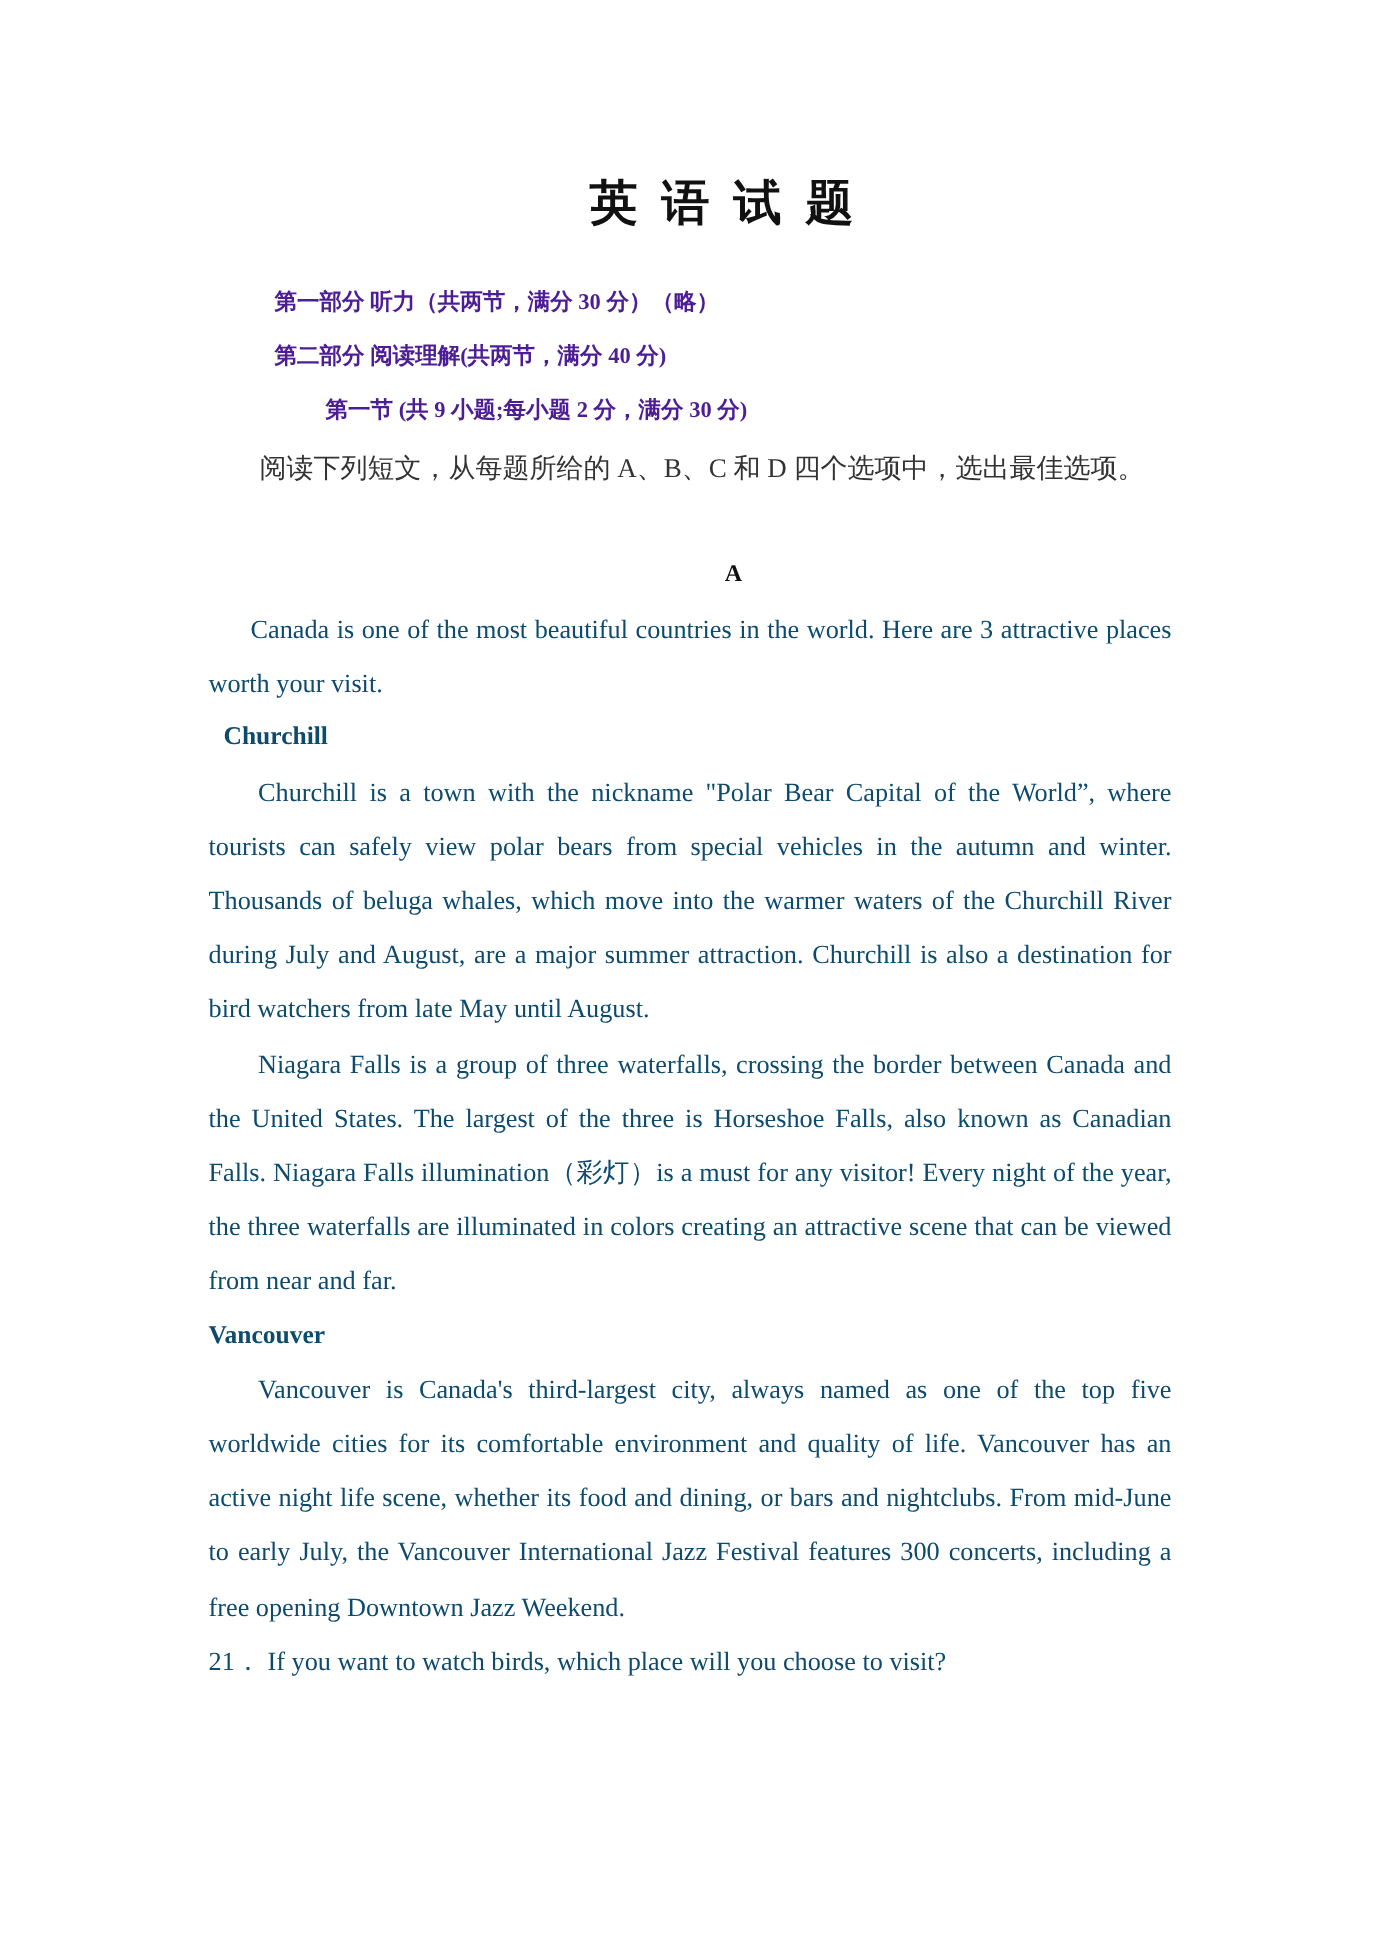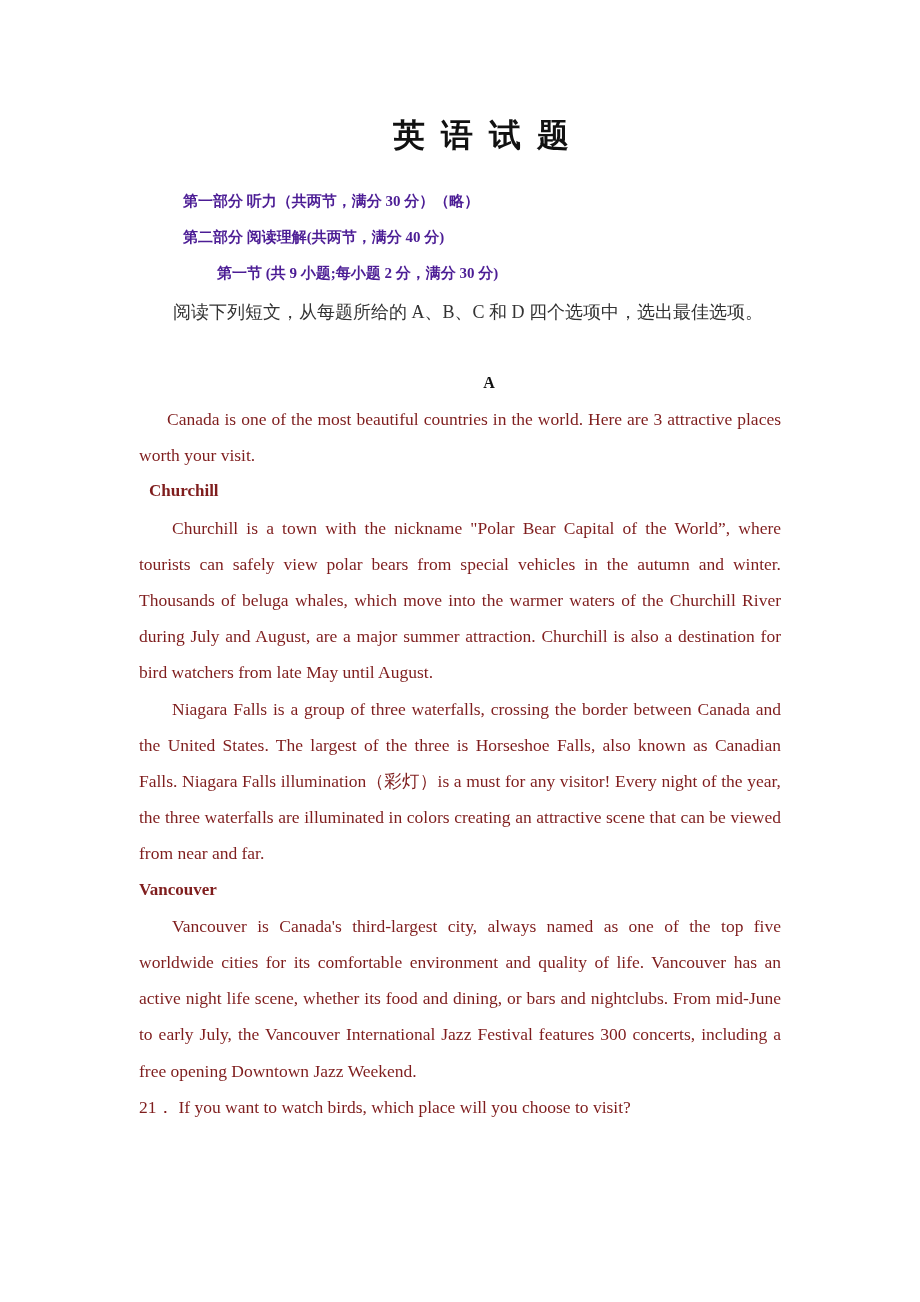--- a/index.html
+++ b/index.html
@@ -58,21 +58,21 @@
       font-weight: bold;
     }
     .body-text {
       position: absolute;
       left: 0;
       top: 401px;
       width: 642px;
       font-size: 17.5px;
       line-height: 36.2px;
       text-align: justify;
-      color: #7f1d1d;
+      color: #0c4a6e;
     }
     .body-text p { margin: 0; text-indent: 33px; text-align: justify; }
     .body-text p.first { text-indent: 28px; }
     .body-text .sub {
       margin: 0;
       font-weight: bold;
       font-size: 17px;
       text-indent: 0;
     }
     .body-text .sub.indented { padding-left: 10px; }

